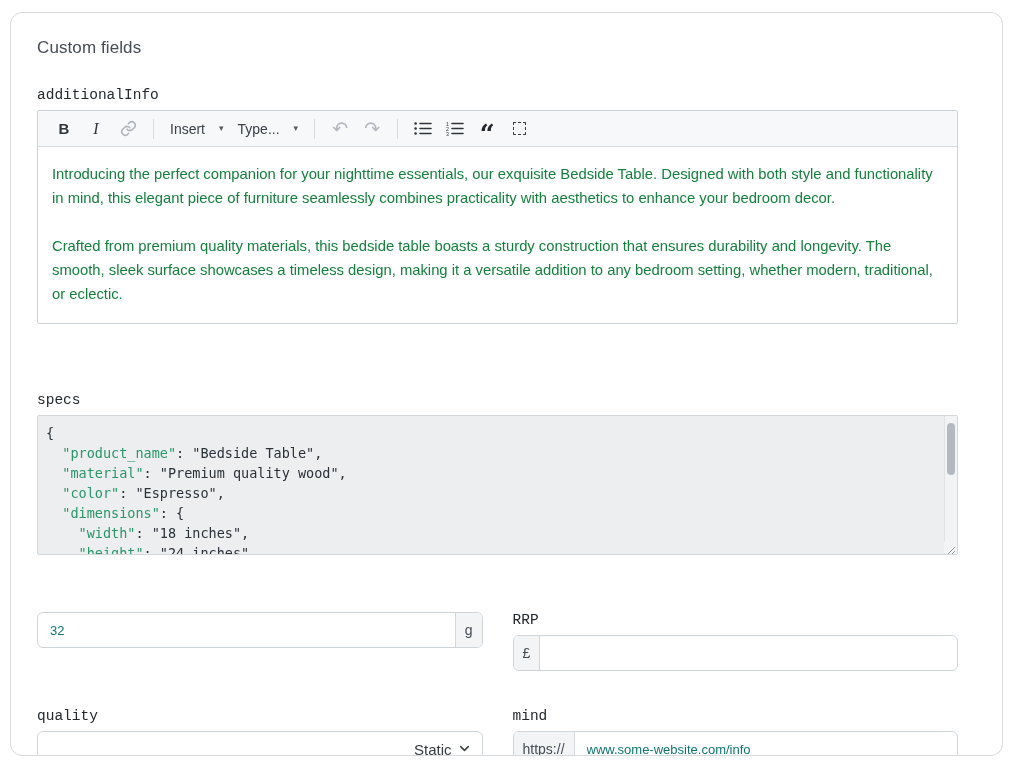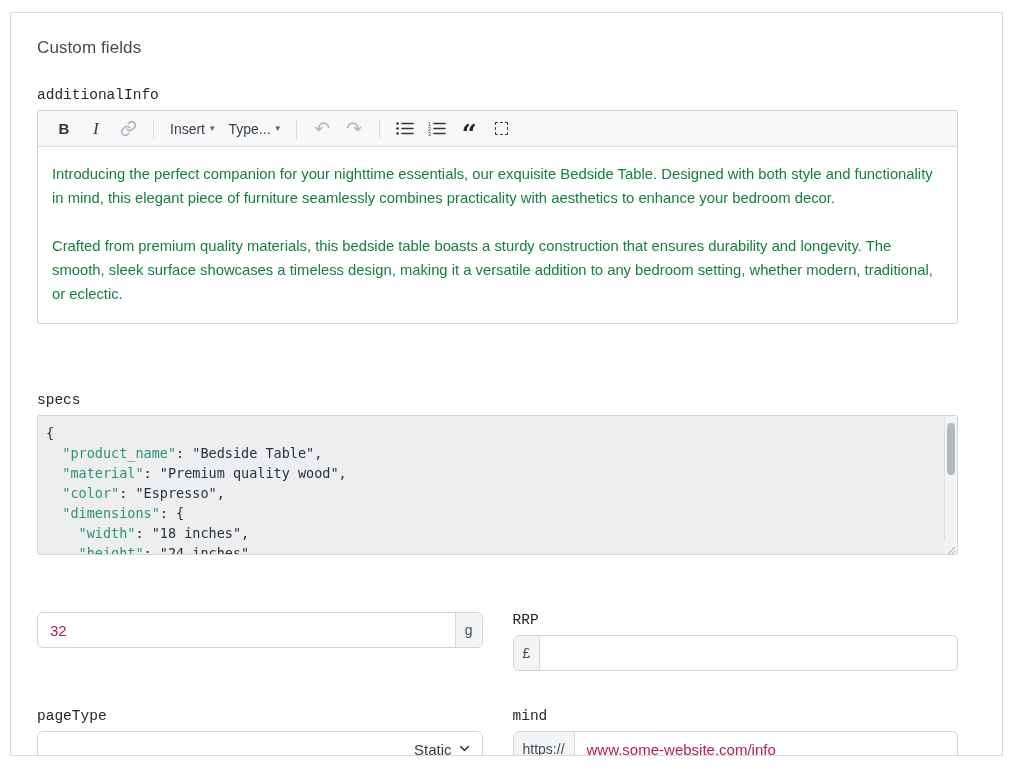--- a/index.html
+++ b/index.html
@@ -4,21 +4,21 @@
 <style>
   * { box-sizing: border-box; margin: 0; padding: 0; }
   html, body { width: 1013px; height: 769px; background: #ffffff; }
   body { font-family: "Liberation Sans", "DejaVu Sans", sans-serif; }
 
   .card {
     position: absolute; left: 10px; top: 12px;
     width: 993px; height: 744px;
     background: #ffffff;
     border: 1px solid #d8dbde;
-    border-radius: 1px;
+    border-radius: 12px;
     padding: 25px 44px 24px 26px;
     overflow: hidden;
   }
 
   .card-title {
     font-size: 17px; font-weight: 400; color: #454c55;
     letter-spacing: .1px;
   }
 
   .field-label {
@@ -47,21 +47,21 @@
     min-width: 26px; height: 26px;
     margin: 0 3px;
     background: transparent; border: none;
     font-size: 14px; color: #2f353b;
     cursor: pointer; border-radius: 3px;
   }
   .tb-bold { font-weight: 700; font-size: 15px; }
   .tb-italic { font-style: italic; font-family: "Liberation Serif", serif; font-size: 16px; }
   .tb-disabled { color: #b3b8bf; }
   .tb-sep { width: 1px; height: 20px; background: #d9dcdf; margin: 0 9px; }
-  .tb-menu { font-size: 14px; color: #3a4047; gap: 5px; padding: 0 4px; }
+  .tb-menu { font-size: 14px; color: #3a4047; gap: 14px; padding: 0 4px; }
   .tb-caret { font-size: 9px; color: #555b63; line-height: 1; }
   .tb-undo { font-size: 19px; line-height: 1; }
   .tb-quote {
     font-family: "DejaVu Serif", "Liberation Serif", serif;
     font-weight: 700; font-size: 26px; line-height: 0.4;
     padding-top: 12px; color: #23282d;
   }
   .tb-dashedbox { width: 13px; height: 13px; border: 1.5px dashed #3a4047; border-radius: 1px; display: inline-block; }
   .tb-icon svg { display: block; }
 
@@ -123,21 +123,21 @@
     border: 1px solid #cfd4d9;
     border-radius: 6px;
     background: #fff;
     overflow: hidden;
   }
   .input-group input {
     flex: 1; min-width: 0;
     border: none; outline: none;
     padding: 0 12px;
     font-family: "Liberation Sans", sans-serif;
-    font-size: 15px; color: #be185d;
+    font-size: 13px; color: #0f766e;
     background: transparent;
   }
   .addon {
     display: flex; align-items: center; justify-content: center;
     background: #f3f4f6;
     color: #454c54; font-size: 14px;
     padding: 0 9px;
   }
   .addon-prefix { border-right: 1px solid #d4d8dc; }
   .addon-suffix { border-left: 1px solid #d4d8dc; }
@@ -260,21 +260,21 @@
     <div>
       <label class="field-label">RRP</label>
       <div class="input-group">
         <span class="addon addon-prefix">£</span>
       </div>
     </div>
   </div>
 
   <div class="field-grid row-2">
     <div>
-      <label class="field-label">pageType</label>
+      <label class="field-label">quality</label>
       <div class="select-wrap">
         <select>
           <option>Static</option>
         </select>
         <span class="select-chevron">
           <svg width="15" height="15" viewBox="0 0 24 24" fill="none" stroke="#3a4047" stroke-width="2.4" stroke-linecap="round" stroke-linejoin="round">
             <polyline points="6 9 12 15 18 9"></polyline>
           </svg>
         </span>
       </div>

